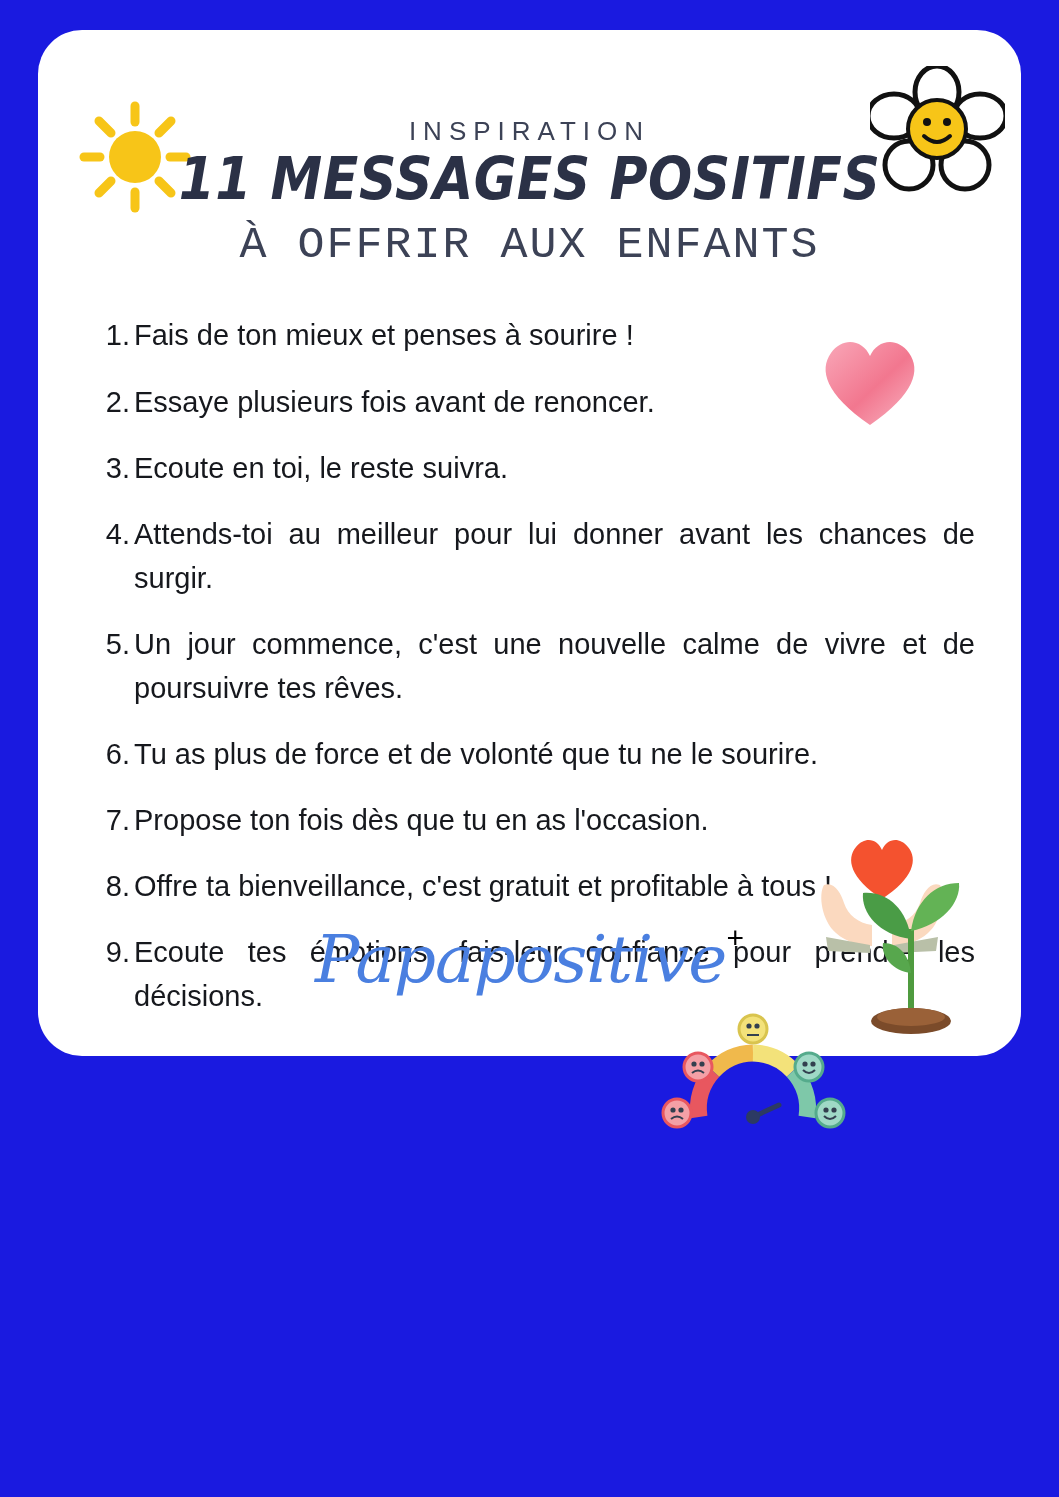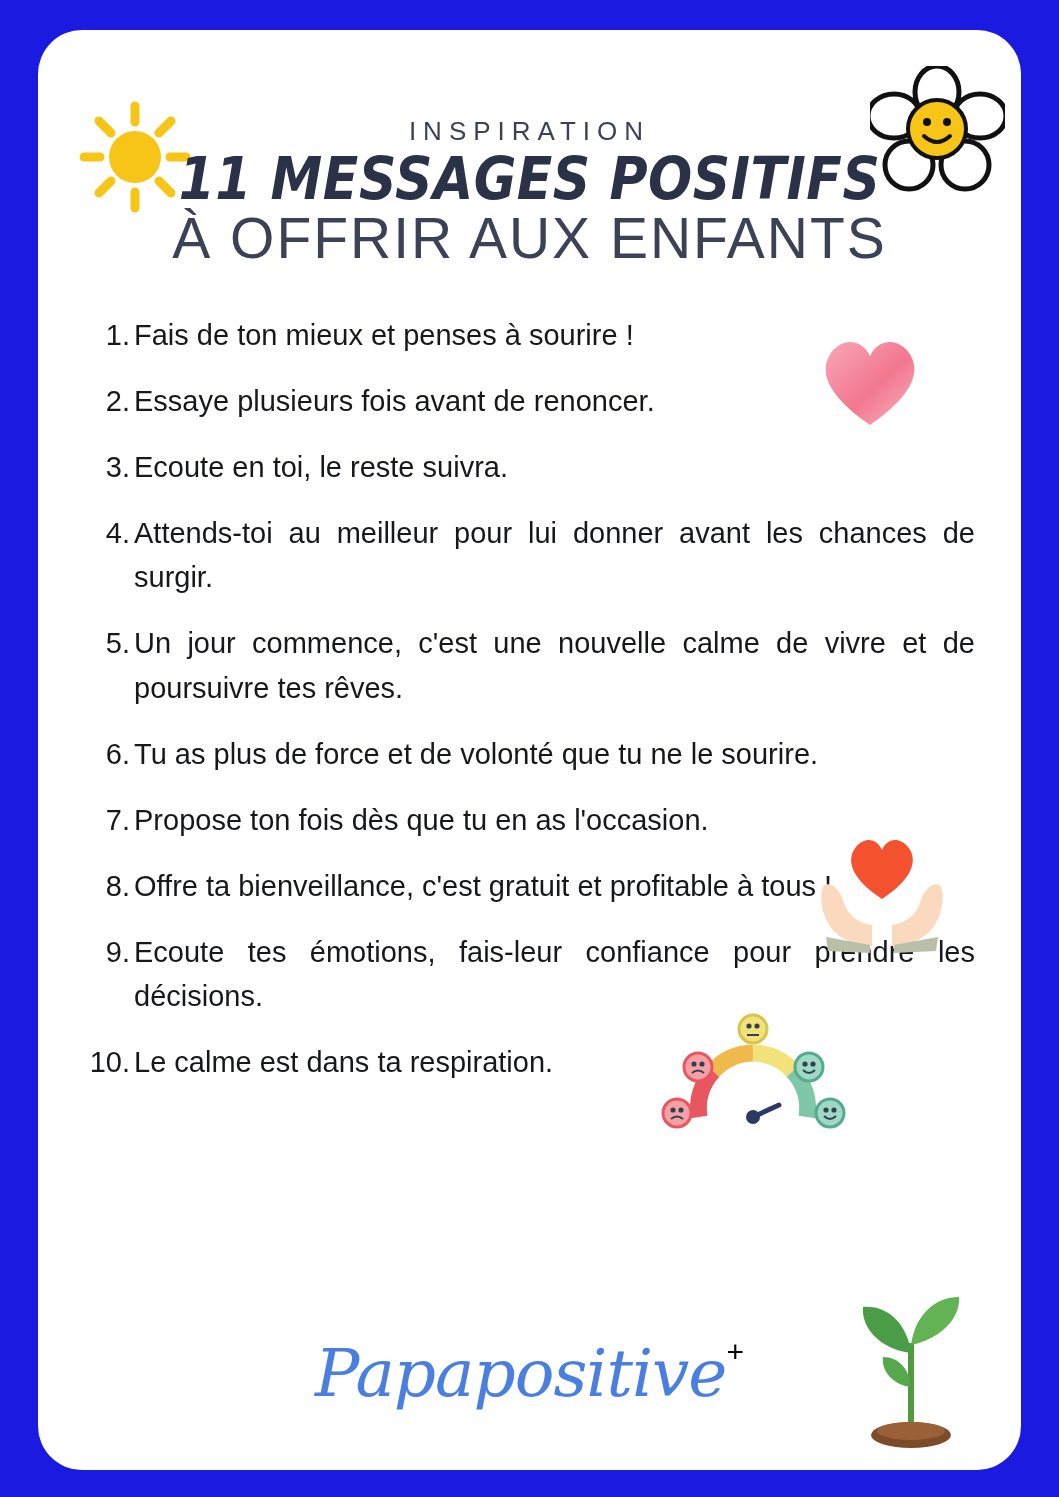--- a/index.html
+++ b/index.html
@@ -12,21 +12,21 @@
     height: 1497px;
     background: #1a1ae0;
     font-family: "Liberation Sans", sans-serif;
     overflow: hidden;
   }
   .poster {
     position: absolute;
     left: 38px;
     top: 30px;
     width: 983px;
-    height: 1440px;
+    height: 1026px;
     background: #ffffff;
     border-radius: 44px;
   }
 
   
   .header {
     position: relative;
     padding-top: 86px;
     text-align: center;
   }
@@ -43,27 +43,27 @@
     font-weight: bold;
     font-style: italic;
     letter-spacing: 0.5px;
     color: #2b3146;
     margin: 0;
     line-height: 1.1;
     transform: scaleY(1.14);
     font-family: "DejaVu Sans", sans-serif;
   }
   .title-sub {
-    font-size: 57px;
+    font-size: 45px;
     color: #3c4256;
-    margin: 1px 0 0 0;
+    margin: 14px 0 0 0;
     letter-spacing: 2px;
     font-weight: 400;
     line-height: 1.05;
-    font-family: Liberation Sans, sans-serif;
+    font-family: Liberation Mono, monospace;
   }
 
   
   .sun {
     position: absolute;
     left: 32px;
     top: 62px;
     width: 130px;
     height: 130px;
   }
@@ -228,24 +228,20 @@
       <span class="num">7.</span>
       <span class="txt">Propose ton fois dès que tu en as l'occasion.</span>
     </li>
     <li>
       <span class="num">8.</span>
       <span class="txt">Offre ta bienveillance, c'est gratuit et profitable à tous !</span>
     </li>
     <li class="wide">
       <span class="num">9.</span>
       <span class="txt">Ecoute tes émotions, fais-leur confiance pour prendre les décisions.</span>
-    </li>
-    <li>
-      <span class="num">10.</span>
-      <span class="txt">Le calme est dans ta respiration.</span>
     </li>
   </ol>
 
   <div class="heart-pink">
     <svg viewBox="0 0 110 100" width="110" height="100">
       <defs>
         <linearGradient id="pinkg" x1="0" y1="0" x2="1" y2="1">
           <stop offset="0%" stop-color="#f9a7b8"></stop>
           <stop offset="55%" stop-color="#f2778f"></stop>
           <stop offset="100%" stop-color="#f9b4c2"></stop>

